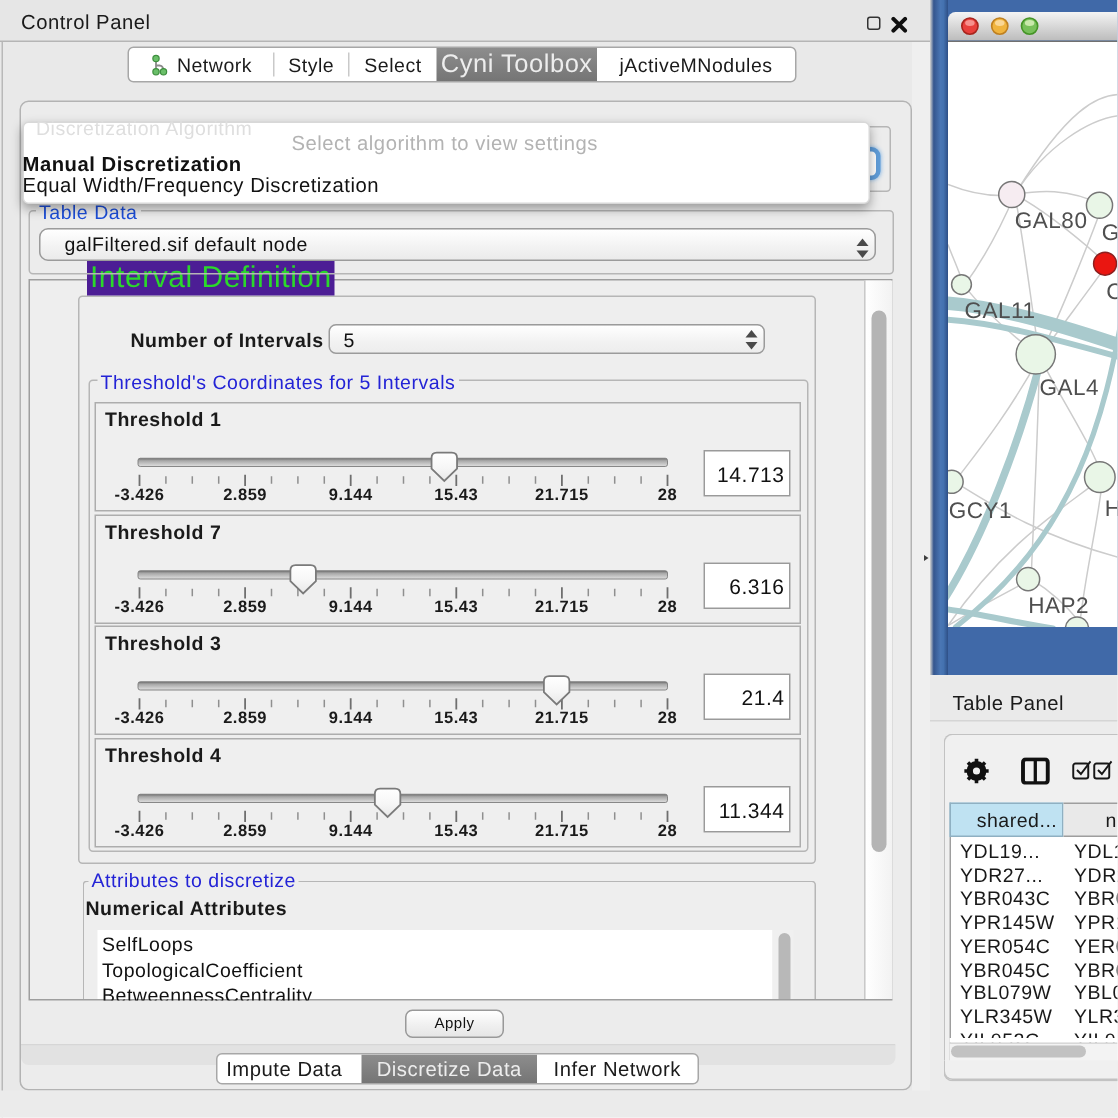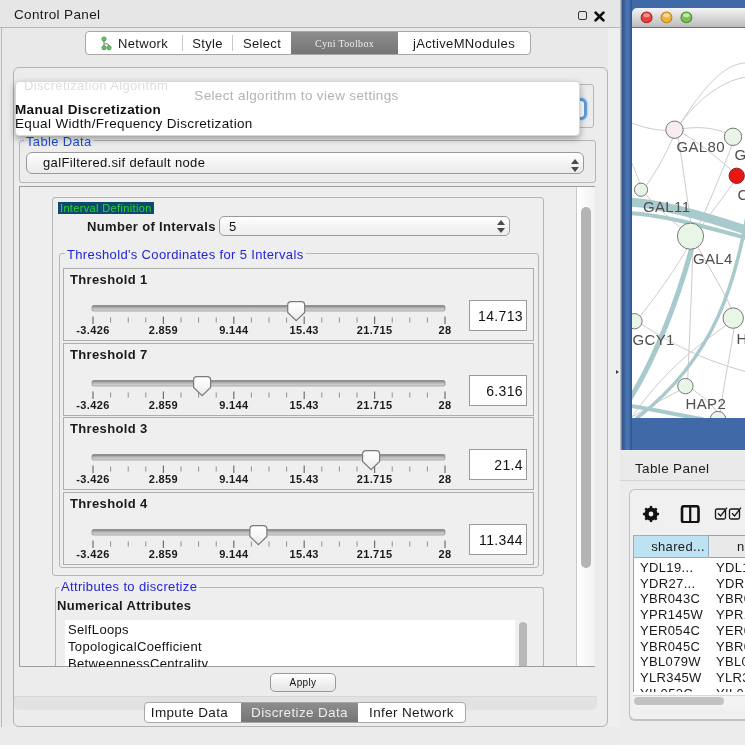--- a/index.html
+++ b/index.html
@@ -30,31 +30,31 @@
       <svg width="13" height="15" viewBox="0 0 13 15" style="margin-right:5px;">
         <path d="M4 3.5 V11.5 M4 7.5 C7 7.5 9 7.5 9 11.5" stroke="#8a8a8a" stroke-width="1.2" fill="none"></path>
         <circle cx="4" cy="3" r="2.1" fill="#6abf69" stroke="#3f8f3f" stroke-width=".8"></circle>
         <circle cx="4" cy="11.8" r="2.1" fill="#6abf69" stroke="#3f8f3f" stroke-width=".8"></circle>
         <circle cx="9" cy="11.8" r="2.1" fill="#6abf69" stroke="#3f8f3f" stroke-width=".8"></circle>
       </svg>Network</div>
     <div style="width:1px;height:16px;background:#c9c9c9;"></div>
     <div style="flex:0 0 49px;text-align:center;">Style</div>
     <div style="width:1px;height:16px;background:#c9c9c9;"></div>
     <div style="flex:0 0 58px;text-align:center;">Select</div>
-    <div style="flex:0 0 107px;height:100%;background:linear-gradient(#8d8d8d,#757575);color:#ededed;display:flex;align-items:center;justify-content:center;font-size:10px;font-family:Liberation Serif, serif;">Cyni Toolbox</div>
+    <div style="flex:0 0 107px;height:100%;background:linear-gradient(#8d8d8d,#757575);color:#ededed;display:flex;align-items:center;justify-content:center;font-size:17px;">Cyni Toolbox</div>
     <div style="flex:1;text-align:center;">jActiveMNodules</div>
   </div>
 
   <div class="abs" style="left:19px;top:186px;width:576px;height:481px;background:#eeeeee;border:1px solid #9e9e9e;box-sizing:border-box;"></div>
 
   <div class="abs" style="left:576px;top:187px;width:18px;height:479px;background:linear-gradient(90deg,#ffffff,#f2f2f2);border-left:1px solid #c9c9c9;"></div>
   <div class="abs" style="left:581px;top:207px;width:10px;height:361px;background:#b4b4b4;border-radius:5px;"></div>
 
   <div class="abs" style="left:52px;top:197px;width:490px;height:377px;border:1px solid #b6b6b6;border-radius:3px;"></div>
-  <div class="abs" style="left:58px;top:202px;padding:0 2px;background:#0c4a6e;font-size:11px;color:#2bd82b;">Interval Definition</div>
+  <div class="abs" style="left:58px;top:174px;padding:0 2px;background:#4c1d95;font-size:20px;color:#2bd82b;">Interval Definition</div>
 
   <div class="abs" style="left:87px;top:219px;font-size:13px;font-weight:bold;color:#1a1a1a;">Number of Intervals</div>
   <div class="abs" style="left:219px;top:216px;width:291px;height:20px;box-sizing:border-box;background:linear-gradient(#ffffff,#f2f2f2 60%,#ededed);border:1px solid #9b9b9b;border-radius:5px;"></div>
   <div class="abs" style="left:229px;top:219px;font-size:13px;color:#111;">5</div>
   <div class="abs" style="left:497px;top:220px;width:0;height:0;border-left:4.5px solid transparent;border-right:4.5px solid transparent;border-bottom:5px solid #4a4a4a;"></div>
   <div class="abs" style="left:497px;top:228px;width:0;height:0;border-left:4.5px solid transparent;border-right:4.5px solid transparent;border-top:5px solid #4a4a4a;"></div>
 
   <div class="abs" style="left:59px;top:253px;width:478px;height:313px;border:1px solid #b6b6b6;border-radius:3px;"></div>
   <div class="abs" style="left:65px;top:247px;padding:0 2px;background:#eeeeee;font-size:13px;color:#2323d6;">Threshold's Coordinates for 5 Intervals</div>
 

